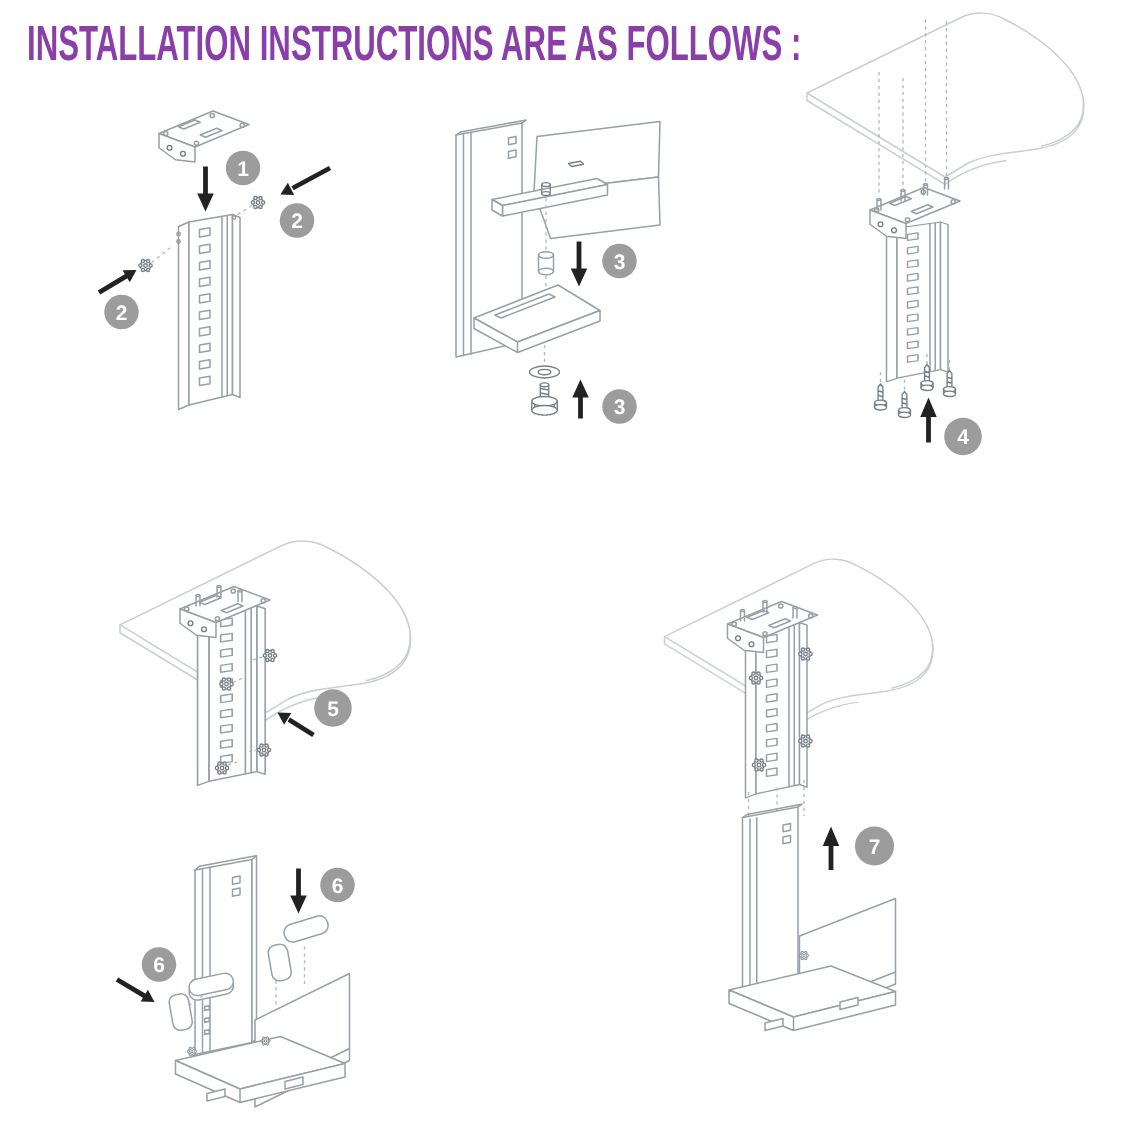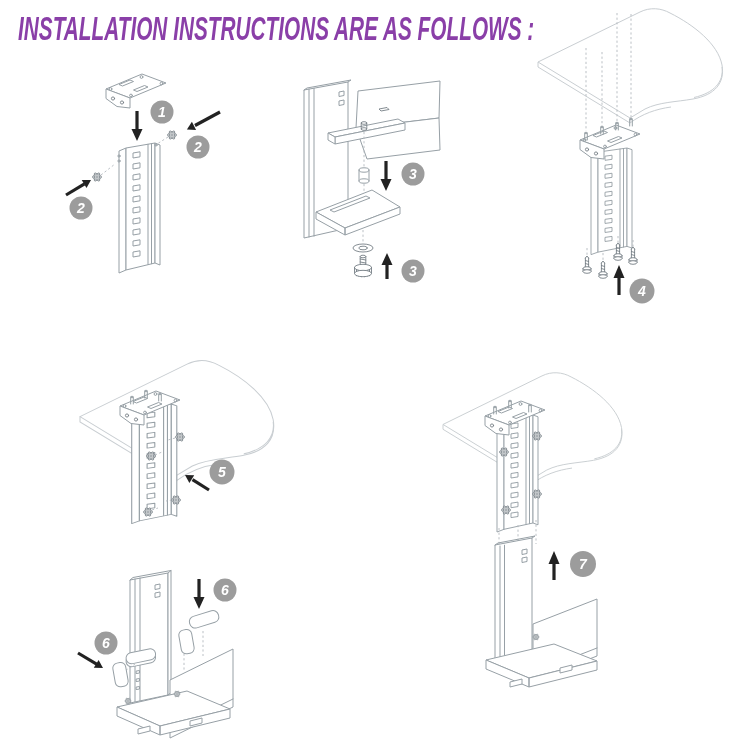--- a/index.html
+++ b/index.html
@@ -1,18 +1,18 @@
 <!DOCTYPE html>
 <html><head>
 <meta charset="utf-8">
 <style>
   html,body { margin:0; padding:0; background:#ffffff; }
   .canvas {
     position:relative; width:750px; height:750px; background:#ffffff;
-    font-family:"Liberation Sans", sans-serif; overflow:hidden;font-style:italic;
+    font-family:"Liberation Sans", sans-serif; overflow:hidden;
   }
   .title {
     position:absolute; left:18px; top:10px;
     font-size:33px; font-weight:bold; color:#8a3fa8;
     white-space:nowrap; letter-spacing:0px;
     transform:scaleX(0.63); transform-origin:0 0;
   }
   svg.scene { position:absolute; left:0; top:0; }
   
   .hw   { fill:#ffffff; stroke:#97a0a6; stroke-width:1; stroke-linejoin:round; }

